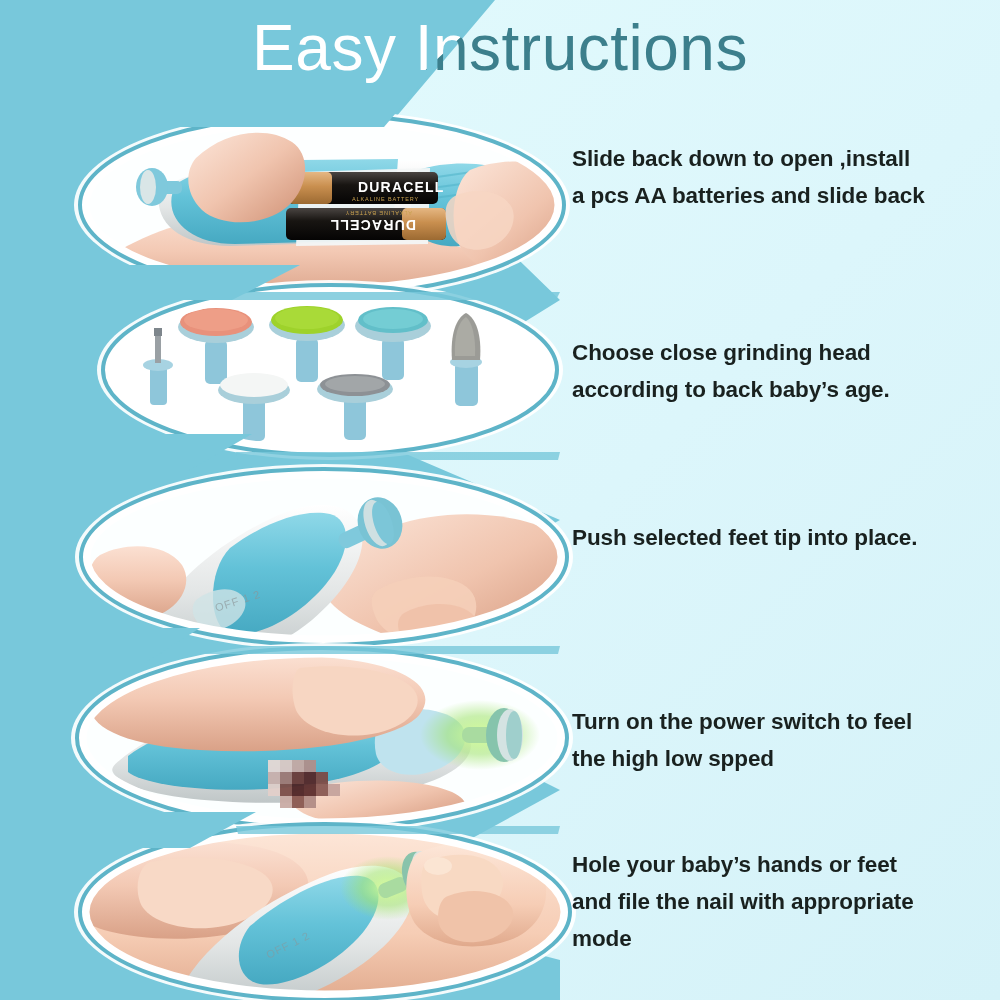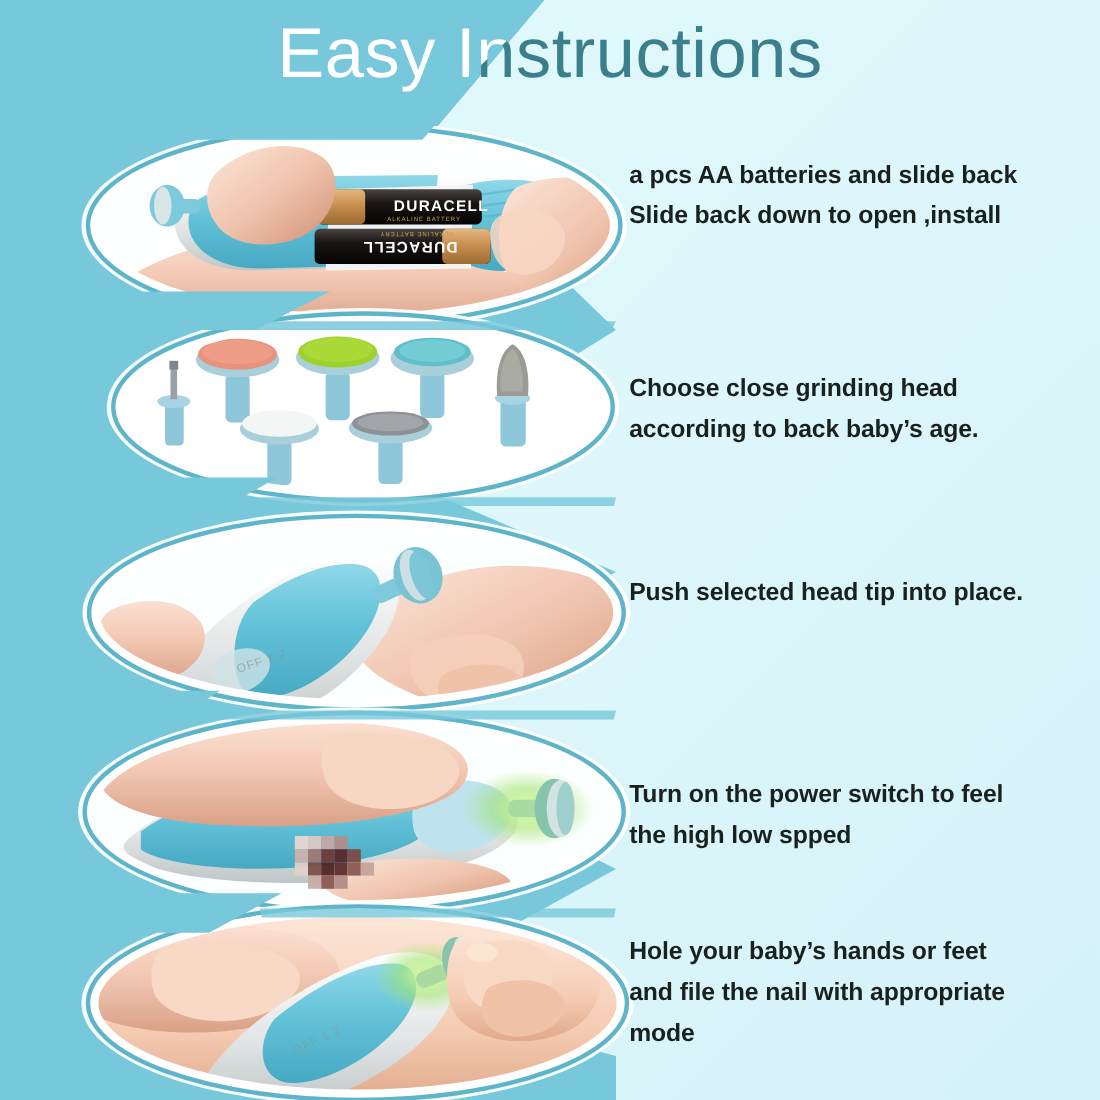--- a/index.html
+++ b/index.html
@@ -395,31 +395,31 @@
     </defs>
     <g clip-path="url(#clipTitleLeft)">
       <text class="title-txt" x="500" y="62" text-anchor="middle" fill="#ffffff">Easy Instructions</text>
     </g>
     <g clip-path="url(#clipTitleRight)">
       <text class="title-txt" x="500" y="62" text-anchor="middle" fill="#3c7f8c">Easy Instructions</text>
     </g>
   </svg>
 
   <div class="step-text" style="left:572px;top:140px;">
+    <span class="ln">Slide back down to open ,install</span>
     <span class="ln">a pcs AA batteries and slide back</span>
-    <span class="ln">Slide back down to open ,install</span>
   </div>
 
   <div class="step-text" style="left:572px;top:334px;">
     <span class="ln">Choose close grinding head</span>
     <span class="ln">according to back baby’s age.</span>
   </div>
 
   <div class="step-text" style="left:572px;top:519px;">
-    <span class="ln">Push selected head tip into place.</span>
+    <span class="ln">Push selected feet tip into place.</span>
   </div>
 
   <div class="step-text" style="left:572px;top:846px;">
     <span class="ln">Hole your baby’s hands or feet</span>
     <span class="ln">and file the nail with appropriate</span>
     <span class="ln">mode</span>
   </div>
 
   <div class="step-text" style="left:572px;top:703px;">
     <span class="ln">Turn on the power switch to feel</span>

